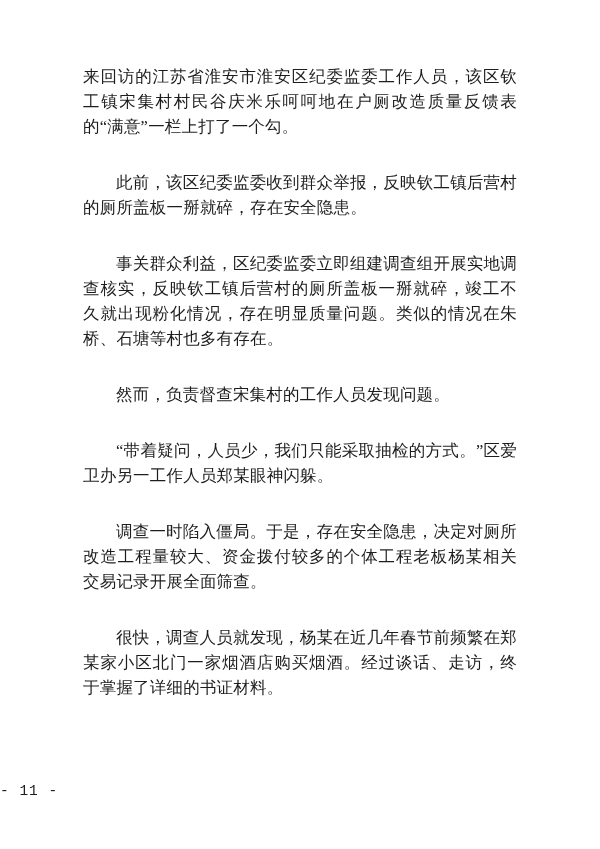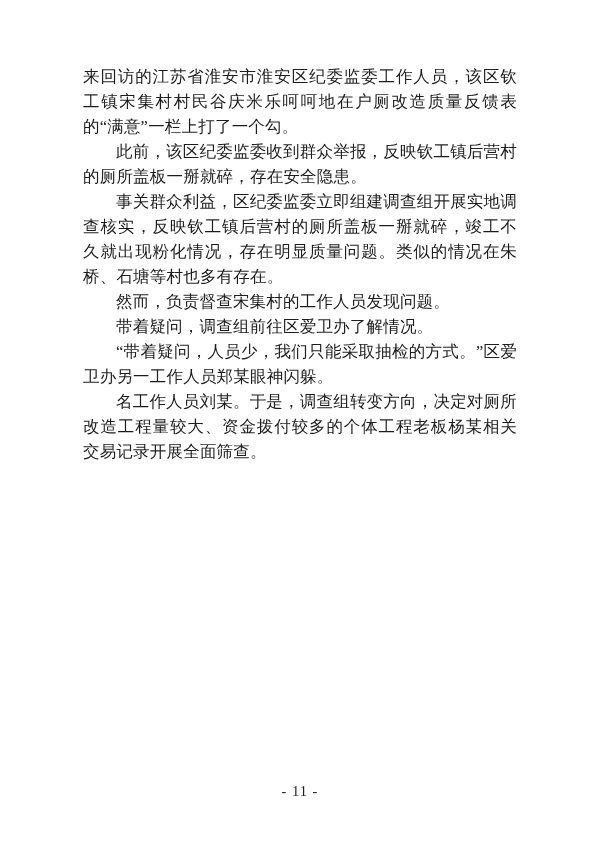--- a/index.html
+++ b/index.html
@@ -30,40 +30,41 @@
     text-align: justify;
     text-justify: inter-ideograph;
     letter-spacing: 0.2px;
   }
   .content p {
     margin: 0;
     padding: 0;
   }
   .content p.indent {
     text-indent: 2em;
+    margin-top: 31px;
   }
   .footer {
     position: absolute;
     left: 0;
     top: 782px;
     width: 600px;
-    text-align: center;
     color: #1d1d1d;
     font-size: 14.5px;
     line-height: 18px;
     letter-spacing: 1px;
+    font-family: Liberation Mono, monospace;
   }
 </style>
 </head>
 <body>
 
 <div class="page">
   <div class="content">
     <p>来回访的江苏省淮安市淮安区纪委监委工作人员，该区钦工镇宋集村村民谷庆米乐呵呵地在户厕改造质量反馈表的“满意”一栏上打了一个勾。</p>
     <p class="indent">此前，该区纪委监委收到群众举报，反映钦工镇后营村的厕所盖板一掰就碎，存在安全隐患。</p>
     <p class="indent">事关群众利益，区纪委监委立即组建调查组开展实地调查核实，反映钦工镇后营村的厕所盖板一掰就碎，竣工不久就出现粉化情况，存在明显质量问题。类似的情况在朱桥、石塘等村也多有存在。</p>
     <p class="indent">然而，负责督查宋集村的工作人员发现问题。</p>
-    <p class="indent">带着疑问，调查组前往区爱卫办了解情况。</p>
     <p class="indent">“带着疑问，人员少，我们只能采取抽检的方式。”区爱卫办另一工作人员郑某眼神闪躲。</p>
-    <p class="indent">名工作人员刘某。于是，调查组转变方向，决定对厕所改造工程量较大、资金拨付较多的个体工程老板杨某相关交易记录开展全面筛查。</p>
+    <p class="indent">调查一时陷入僵局。于是，存在安全隐患，决定对厕所改造工程量较大、资金拨付较多的个体工程老板杨某相关交易记录开展全面筛查。</p>
+    <p class="indent">很快，调查人员就发现，杨某在近几年春节前频繁在郑某家小区北门一家烟酒店购买烟酒。经过谈话、走访，终于掌握了详细的书证材料。</p>
   </div>
   <div class="footer">- 11 -</div>
 </div>
 
 </body></html>

